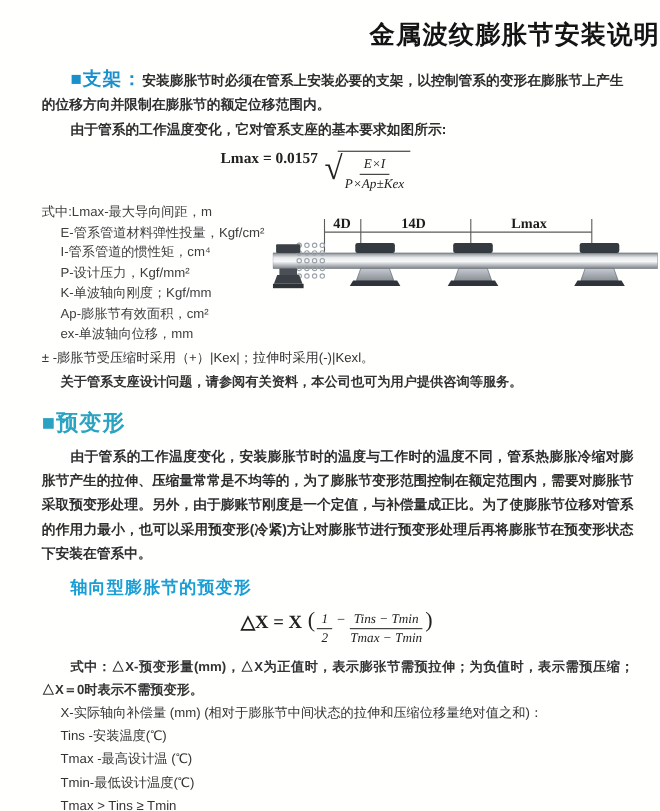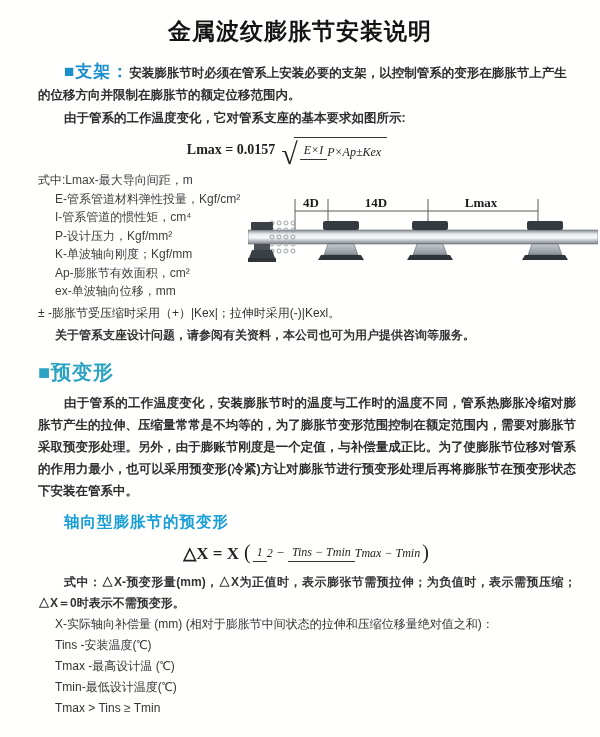--- a/index.html
+++ b/index.html
@@ -7,21 +7,21 @@
   .page {
     position:relative;
     width:600px; height:737px;
     margin:0 auto;
     background:#fffffe;
     font-family:"Liberation Sans", sans-serif;
     color:#3a3a3a;
     overflow:hidden;
   }
   .doc-title {
-    text-align:center;
+    text-align:right;
     font-size:23px;
     font-weight:bold;
     color:#141414;
     letter-spacing:1px;
     padding-top:16px;
   }
   .content { padding:0 24px 0 38px; }
 
   
   .lead-para {
@@ -40,30 +40,30 @@
   .example-line {
     margin-top:4px;
     font-size:12.5px;
     font-weight:bold;
     color:#2e2e2e;
     text-indent:26px;
   }
 
   
   .formula-row {
-    display:flex; justify-content:center; align-items:center;
+    display:flex; justify-content:center; align-items:flex-start;
     font-family:"Liberation Serif", serif;
     color:#222;
   }
   .formula-lmax { margin:10px 40px 8px 0; }
   .formula-lhs { font-weight:bold; font-size:14px; margin-right:6px; }
   .sqrt { display:inline-flex; align-items:flex-start; }
   .radical-glyph { font-size:30px; line-height:26px; font-weight:400; transform:translateY(4px); }
   .radicand { border-top:1.5px solid #333; margin-left:-4px; padding:2px 6px 0 6px; }
-  .frac { display:inline-flex; flex-direction:row; align-items:center;
+  .frac { display:inline-flex; flex-direction:column; align-items:center;
           font-style:italic; font-size:12px; line-height:1.25; }
   .frac .num { border-bottom:1px solid #333; padding:0 4px 1px 4px; }
   .frac .den { padding-top:1px; }
 
   
   .defs { font-size:12px; color:#3d3d3d; line-height:18.5px; margin-top:4px; }
   .defs .def-line { padding-left:17px; }
   .defs .def-line.flush { padding-left:0; }
   .note-line { font-size:12px; color:#333; line-height:20px; margin-top:2px; }
   .note-line.bold { font-weight:bold; padding-left:17px; }

